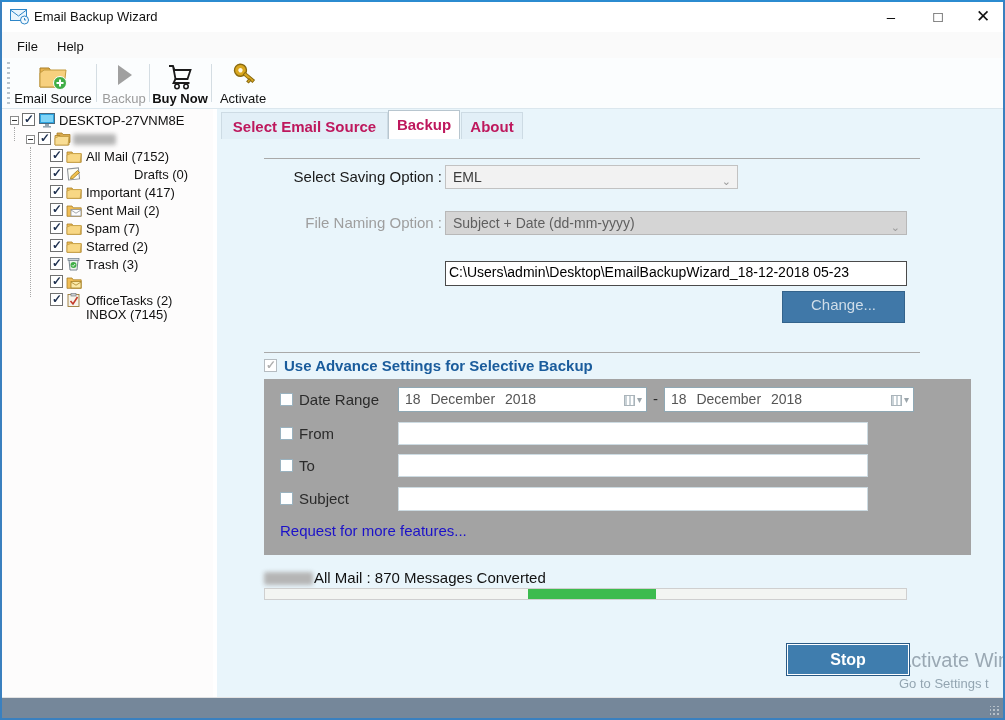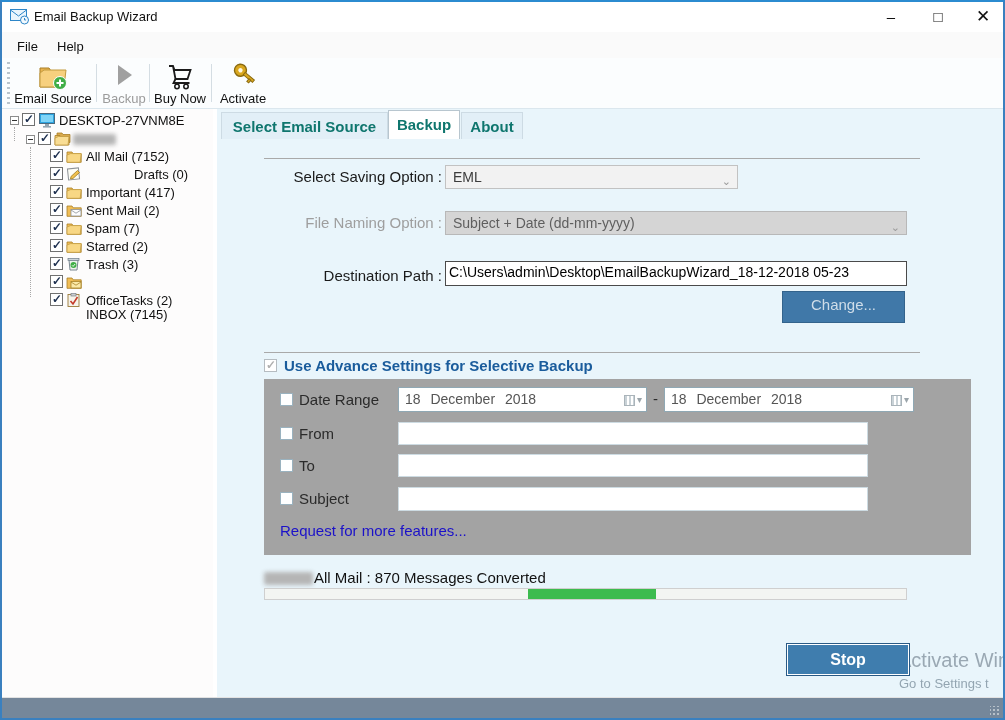--- a/index.html
+++ b/index.html
@@ -23,39 +23,39 @@
   
   .toolbar { position:absolute; left:0; top:56px; width:1001px; height:51px; background:#fbfdfe;
              border-bottom:1px solid #dbe7ee; }
   .grip { position:absolute; left:5px; top:4px; width:3px; height:42px;
           background-image:repeating-linear-gradient(#b9c4cc 0 2px, transparent 2px 5px); }
   .tool-item { position:absolute; top:2px; height:46px; text-align:center; }
   .tool-item .lbl { position:absolute; bottom:0; width:100%; font-size:13px; color:#111; white-space:nowrap; }
   .tool-sep { position:absolute; top:6px; width:1px; height:38px; background:#d4dde3; }
   .ti-source { left:10px; width:82px; } .ti-backup { left:100px; width:44px; }
   .ti-buynow { left:150px; width:56px; } .ti-activate { left:214px; width:54px; }
-  .ti-backup .lbl { color:#9b9b9b; } .ti-buynow .lbl { font-weight:normal; }
+  .ti-backup .lbl { color:#9b9b9b; } .ti-buynow .lbl { font-weight:bold; }
   .sep1{ left:94px; } .sep2{ left:147px; } .sep3{ left:209px; }
   .tool-item svg { display:block; margin:1px auto 0 auto; }
 
   
   .tree { position:absolute; left:0; top:107px; width:211px; height:588px; background:#fdfcfc; font-size:13px; color:#111; }
   .trow { position:absolute; height:17px; white-space:nowrap; }
   .cbox { position:absolute; width:13px; height:13px; background:#fff; border:1px solid #707070; }
   .cbox.checked::after { content:"✓"; position:absolute; left:1px; top:-2px; font-size:12px; color:#1d2f4f; font-weight:bold; }
   .cbox.graycheck::after { color:#b0b0b0; }
   .expander { position:absolute; width:9px; height:9px; border:1px solid #8c8c8c; background:#fff; }
   .expander::after { content:""; position:absolute; left:1px; top:3px; width:5px; height:1px; background:#333; }
   .tlabel { position:absolute; top:0; }
   .vline { position:absolute; border-left:1px dotted #a8a8a8; width:0; }
   .blurblob { position:absolute; background:#b5b5b5; border-radius:2px; filter:blur(2px); }
 
   
   .main { position:absolute; left:215px; top:107px; width:788px; height:588px; background:#e9f5fb; }
-  .tab { position:absolute; top:3px; height:27px; font-size:15px; font-weight:bold; color:#0f766e;
+  .tab { position:absolute; top:3px; height:27px; font-size:15px; font-weight:bold; color:#be185d;
          text-align:center; line-height:27px; background:#e2eff7; border:1px solid #cddbe4; border-bottom:none; }
   .tab.active { background:#ffffff; border-color:#b8c6cf; top:1px; height:29px; z-index:2; }
   .tab1 { left:4px; width:167px; } .tab2 { left:171px; width:72px; } .tab3 { left:244px; width:62px; }
 
   .hr { position:absolute; left:47px; width:656px; height:1px; background:#a9a9a9; }
   .hr1 { top:49px; } .hr2 { top:243px; }
 
   .flabel { position:absolute; left:49px; width:176px; text-align:right; font-size:15px; color:#1a1a1a; white-space:nowrap; }
   .flabel.gray { color:#9e9e9e; }
 
@@ -333,21 +333,20 @@
       <span>EML</span>
       <span class="dd-arrow">⌄</span>
     </div>
 
     <div class="flabel gray" style="top:105px;">File Naming Option :</div>
     <div class="dropdown dd-naming">
       <span>Subject + Date (dd-mm-yyyy)</span>
       <span class="dd-arrow">⌄</span>
     </div>
 
-    <div class="flabel" style="top:158px;">Destination Path :</div>
     <div class="dest-input">C:\Users\admin\Desktop\EmailBackupWizard_18-12-2018 05-23</div>
     <div class="btn-change">Change...</div>
 
     <div class="hr hr2"></div>
 
     <span class="cbox checked graycheck adv-check" style="border-color:#b5bcc1;"></span>
     <div class="adv-title">Use Advance Settings for Selective Backup</div>
 
     <div class="bluepanel">
 

